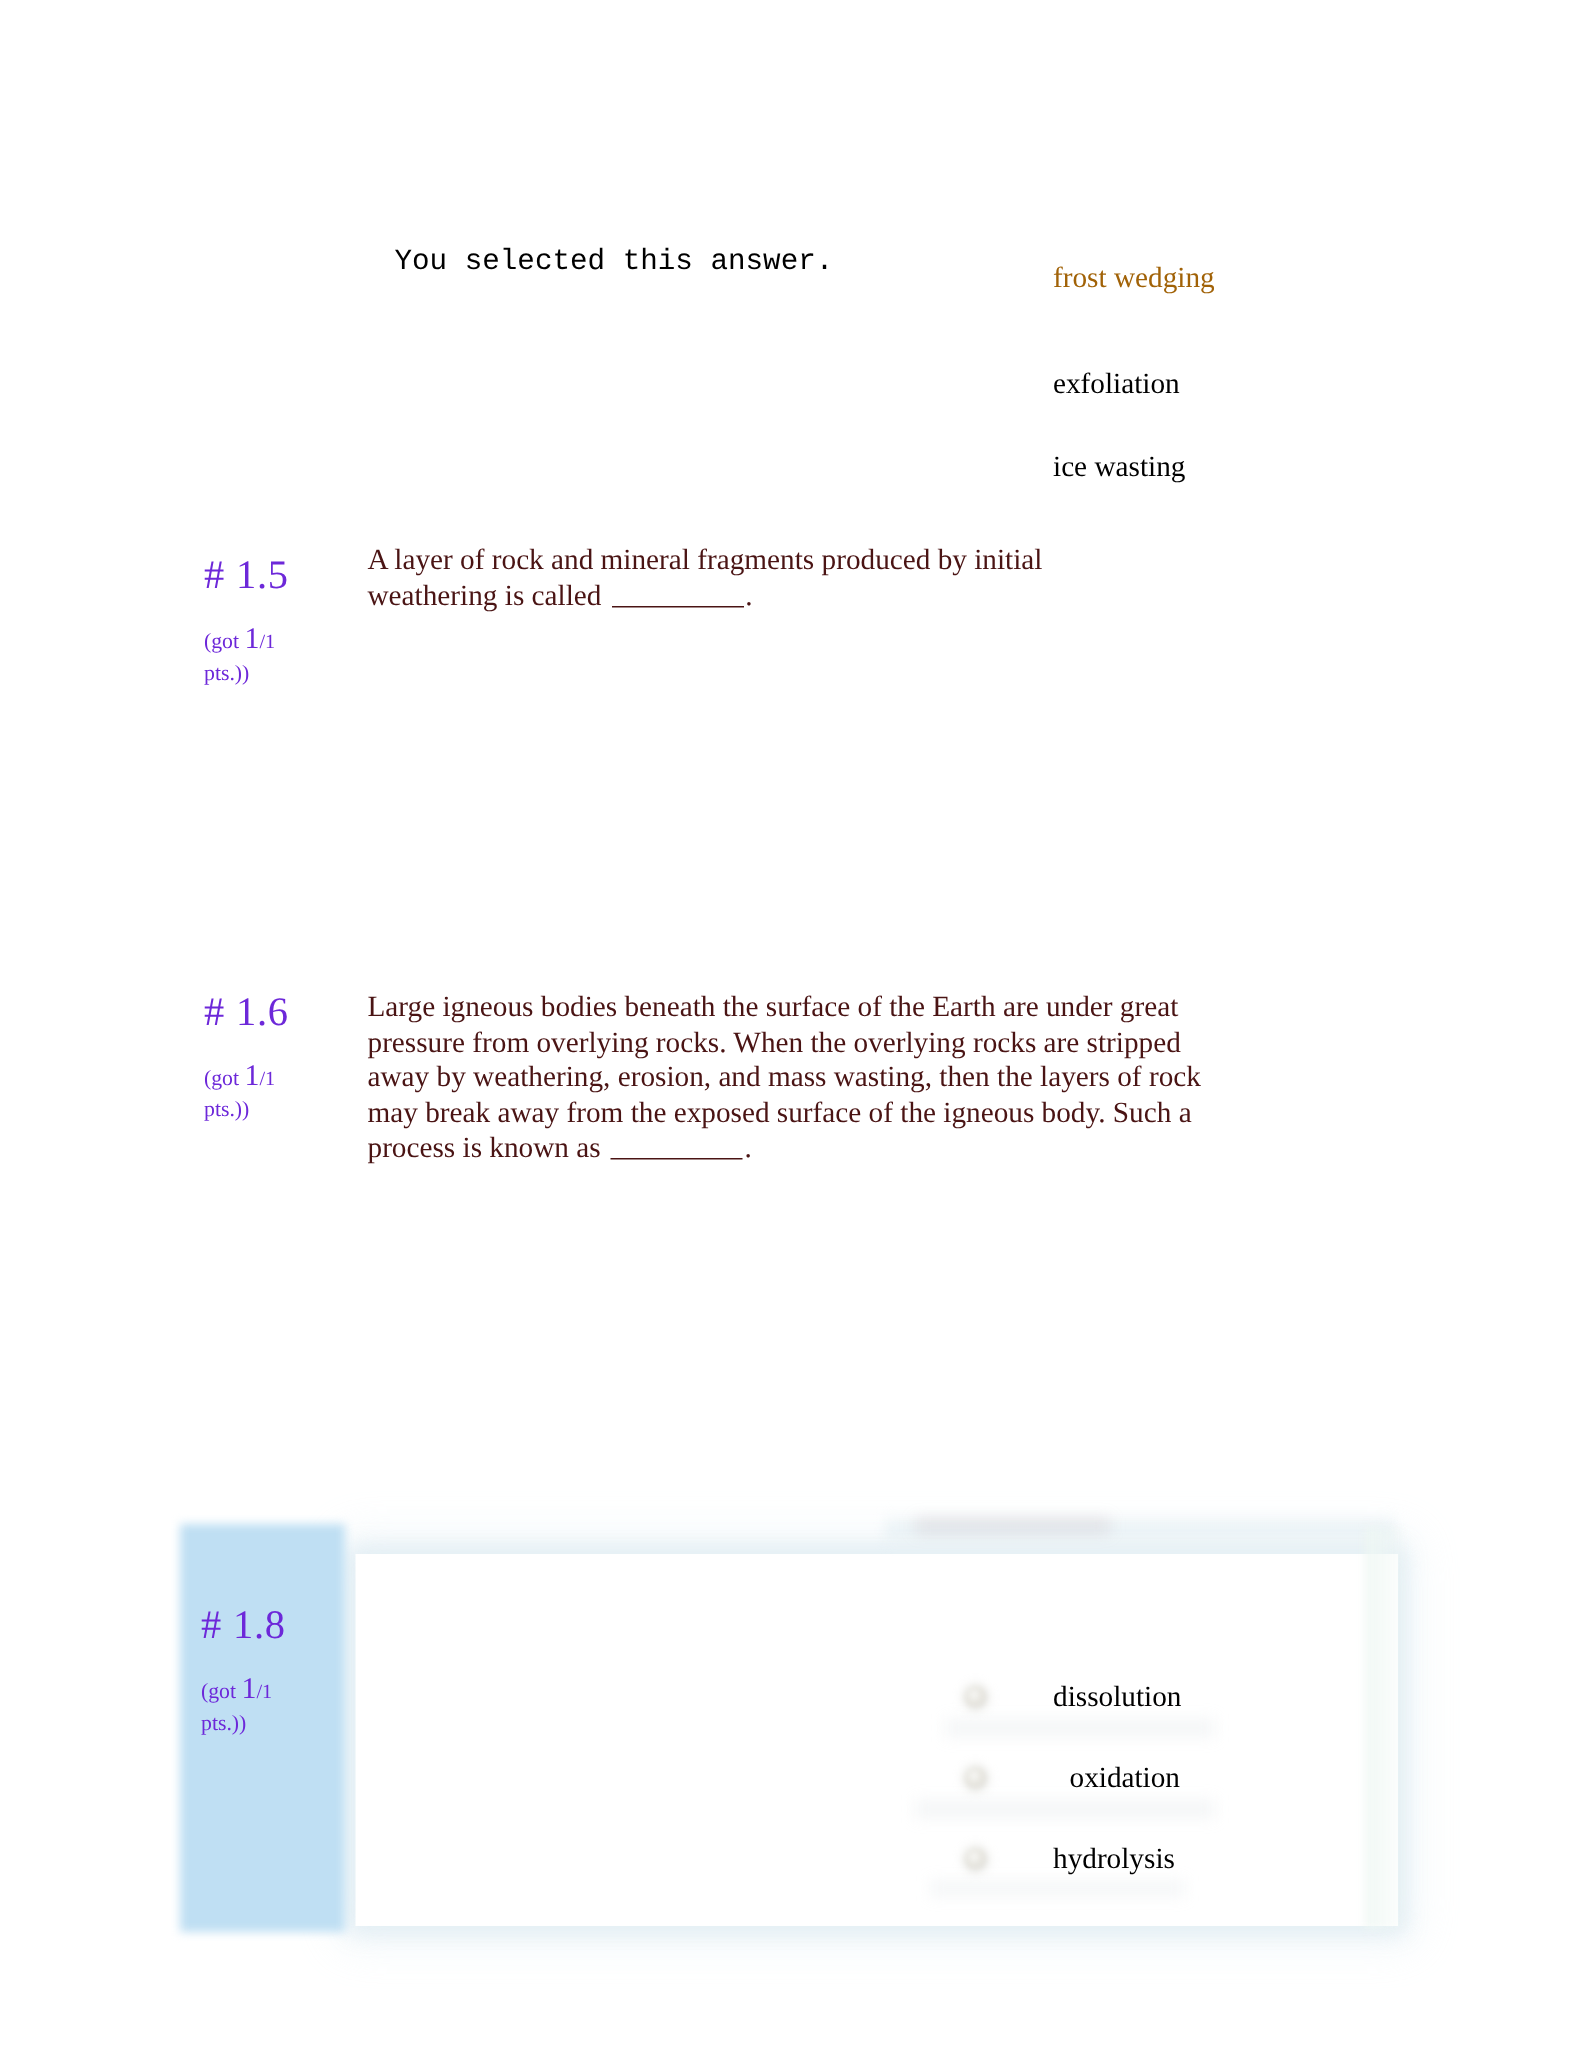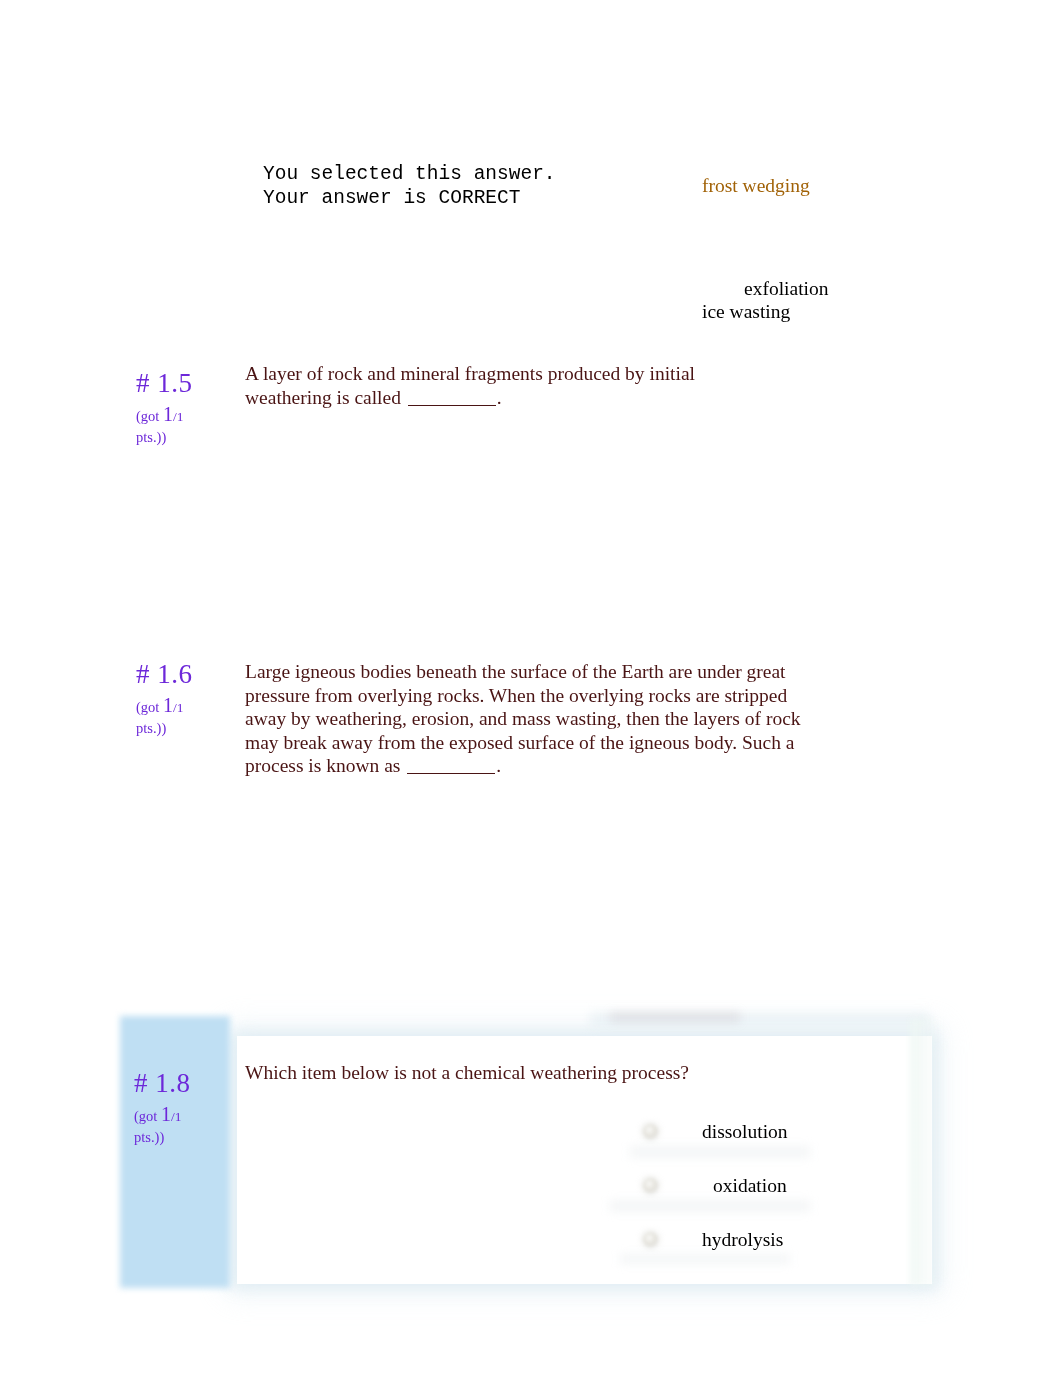--- a/index.html
+++ b/index.html
@@ -50,21 +50,21 @@
   }
   .qnum-main {
     font-size: 27px;
     line-height: 30px;
     letter-spacing: 0.5px;
     white-space: nowrap;
   }
   .qnum-pts {
     font-size: 14.5px;
     line-height: 21px;
-    margin-top: 6px;
+    margin-top: 18px;
     white-space: normal;
   }
   .qnum-pts .big {
     font-size: 20px;
     line-height: 20px;
   }
   .qnum-pts .small {
     font-size: 13.5px;
   }
 
@@ -151,28 +151,27 @@
                 rgba(235,235,232,0.10) 100%);
     box-shadow: 0 0 4px 2px rgba(222,222,216,0.5);
     filter: blur(1.6px);
   }
 </style>
 </head>
 <body>
 
 <div id="feedback-block" style="position:absolute; left:263px; top:163px; width:330px;">
   <div class="feedback">You selected this answer.</div>
-  <div class="feedback">Your answer is CORRECT</div>
 </div>
 
 <div style="position:absolute; left:702px; top:174px;">
   <span class="opt-label selected">frost wedging</span>
 </div>
 
-<div style="position:absolute; left:744px; top:245px;margin-top:32px;">
+<div style="position:absolute; left:702px; top:245px;">
   <span class="opt-label">exfoliation</span>
 </div>
 
 <div style="position:absolute; left:702px; top:300px;">
   <span class="opt-label">ice wasting</span>
 </div>
 
 <div class="qnum-block" style="left:136px; top:368px;">
   <div class="qnum-main"># 1.5</div>
   <div class="qnum-pts">
@@ -209,21 +208,20 @@
 
   <div class="qnum-block" style="left:24px; top:60px;">
     <div class="qnum-main"># 1.8</div>
     <div class="qnum-pts">
       <span>(got</span>
       <span class="big">1</span><span class="small">/1</span>
       <div>pts.))</div>
     </div>
   </div>
 
-  <div class="qtext" style="position:absolute; left:135px; top:53px; width:620px;"><span>Which item below is not a chemical weathering process?</span></div>
 
   <div style="position:absolute; left:533px; top:112px; height:26px;">
     <span class="radio" style="left:0px; top:4px;"></span>
     <span class="opt-label" style="position:absolute; left:59px; top:0px;">dissolution</span>
   </div>
 
   <div style="position:absolute; left:533px; top:166px; height:26px;">
     <span class="radio" style="left:0px; top:4px;"></span>
     <span class="opt-label" style="position:absolute; left:70px; top:0px;">oxidation</span>
   </div>

